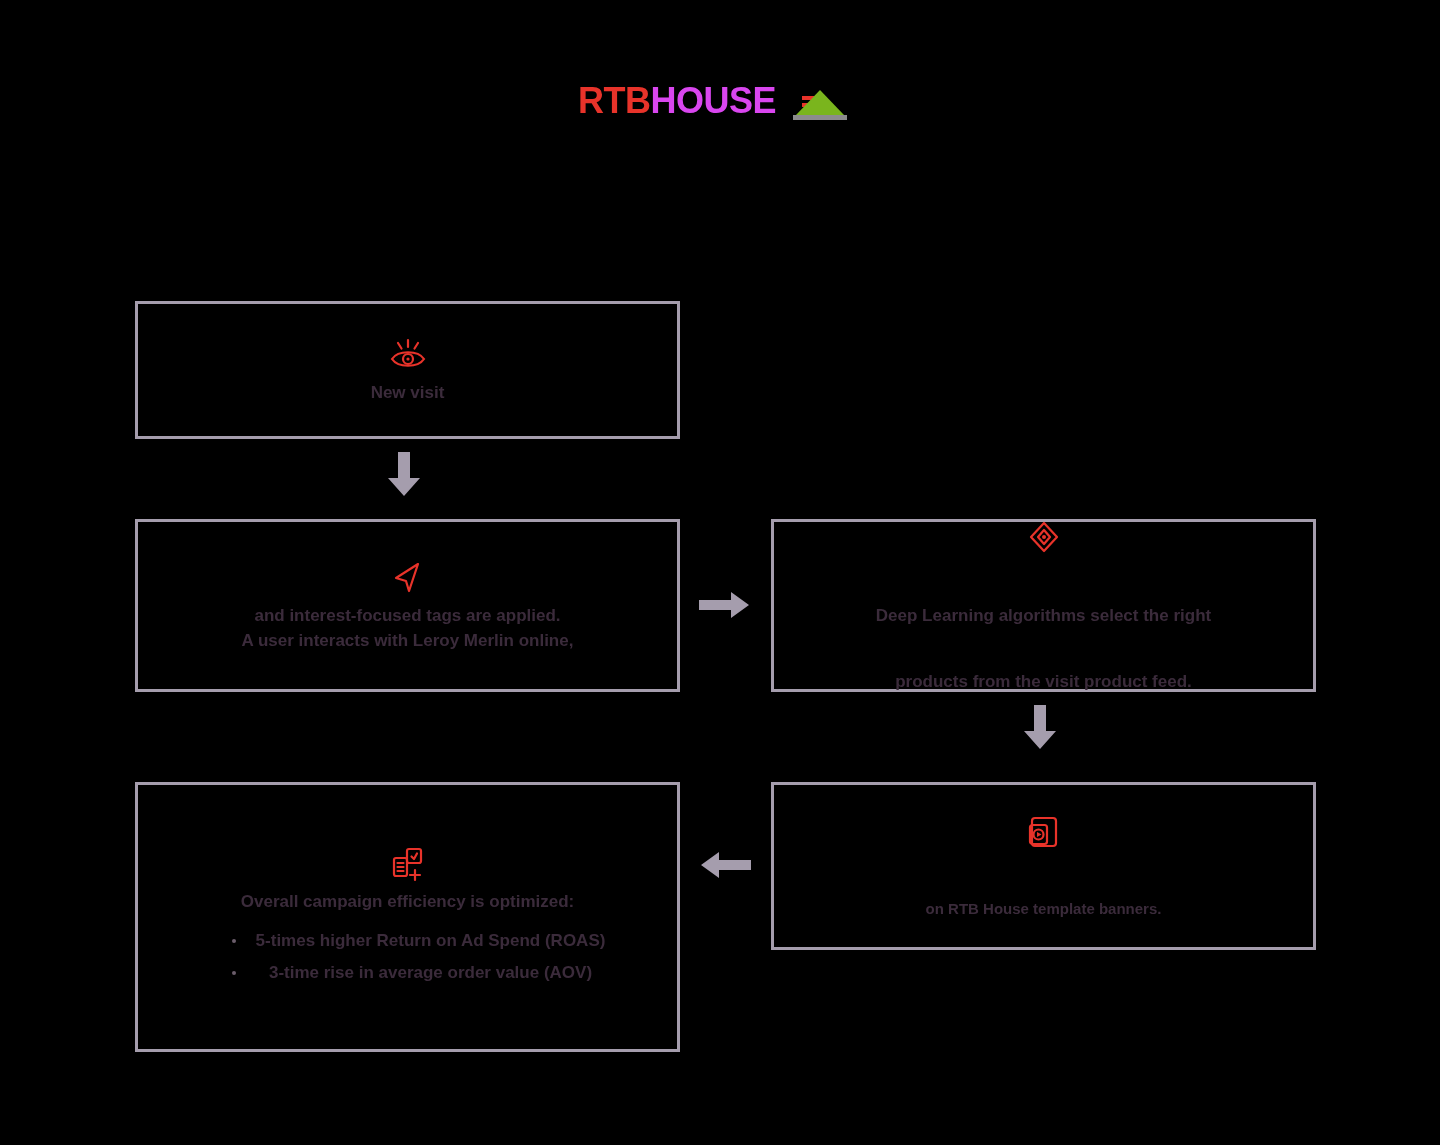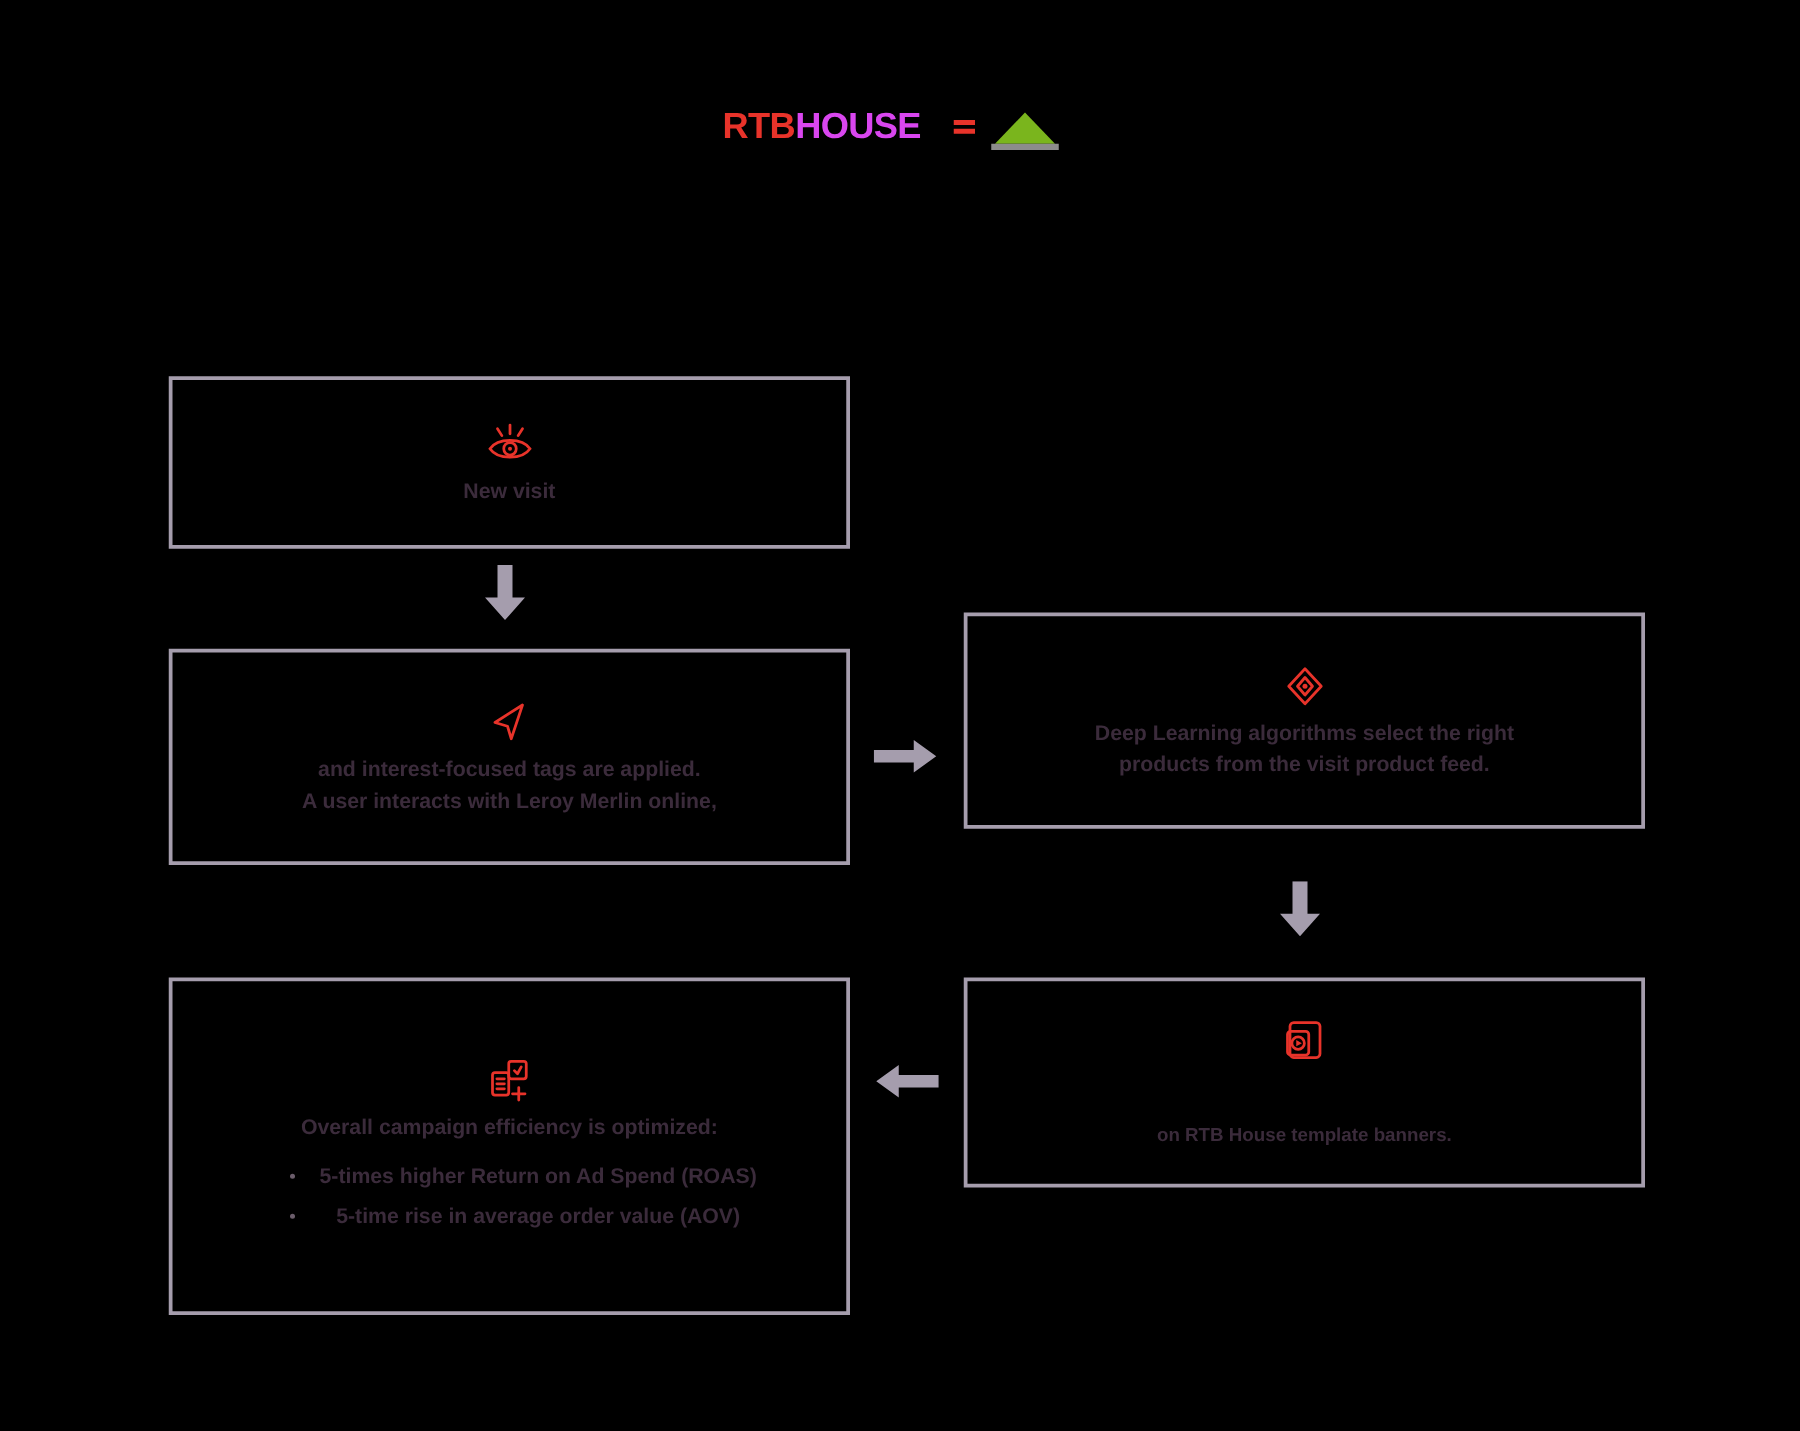--- a/index.html
+++ b/index.html
@@ -19,21 +19,21 @@
   #logo-header {
     position: absolute;
     left: 578px;
     top: 84px;
     display: flex;
     align-items: center;
     gap: 10px;
     height: 34px;
   }
   .logo-wordmark {
-    font-size: 29px;
+    font-size: 36px;
     font-weight: 800;
     letter-spacing: -0.5px;
     line-height: 1;
     display: flex;
     align-items: flex-end;
   }
   .logo-rtb { color: #e8332a; }
   .logo-house { color: #d946ef; }
   .logo-equals {
     margin-left: 16px;
@@ -110,21 +110,21 @@
     left: 22px;
     top: 14px;
     width: 4px;
     height: 4px;
     background: #6b5d6b;
     border-radius: 50%;
   }
 
   #box-new-visit       { left: 135px;  top: 301px; width: 545px; height: 138px; }
   #box-user-interacts  { left: 135px;  top: 519px; width: 545px; height: 173px; }
-  #box-deep-learning   { left: 771px;  top: 490px; width: 545px; height: 173px; }
+  #box-deep-learning   { left: 771px;  top: 519px; width: 545px; height: 173px; gap: 41px; }
   #box-outcomes        { left: 135px;  top: 782px; width: 545px; height: 270px; align-items: flex-start; padding-left: 0; padding-right: 0;}
   #box-relevant        { left: 771px;  top: 782px; width: 545px; height: 168px; }
 
   #box-outcomes .outcomes-inner {
     width: 100%;
     display: flex;
     flex-direction: column;
     align-items: center;
   }
 
@@ -238,16 +238,16 @@
         <rect x="6" y="14" width="13" height="18" rx="2"></rect>
         <path d="M9.5 19 H15.5 M9.5 23 H15.5 M9.5 27 H15.5"></path>
         <rect x="19" y="5" width="14" height="14" rx="2"></rect>
         <path d="M23.5 12.5 L26 15 L29 9.5"></path>
         <path d="M27 26 L27 36 M22 31 L32 31"></path>
       </svg>
     </div>
     <p class="box-text">Overall campaign efficiency is optimized:</p>
     <ul class="bullet-list">
       <li>5-times higher Return on Ad Spend (ROAS)</li>
-      <li>5-time rise in average order value (AOV)</li>
+      <li>3-time rise in average order value (AOV)</li>
     </ul>
   </div>
 </div>
 
 </body></html>

